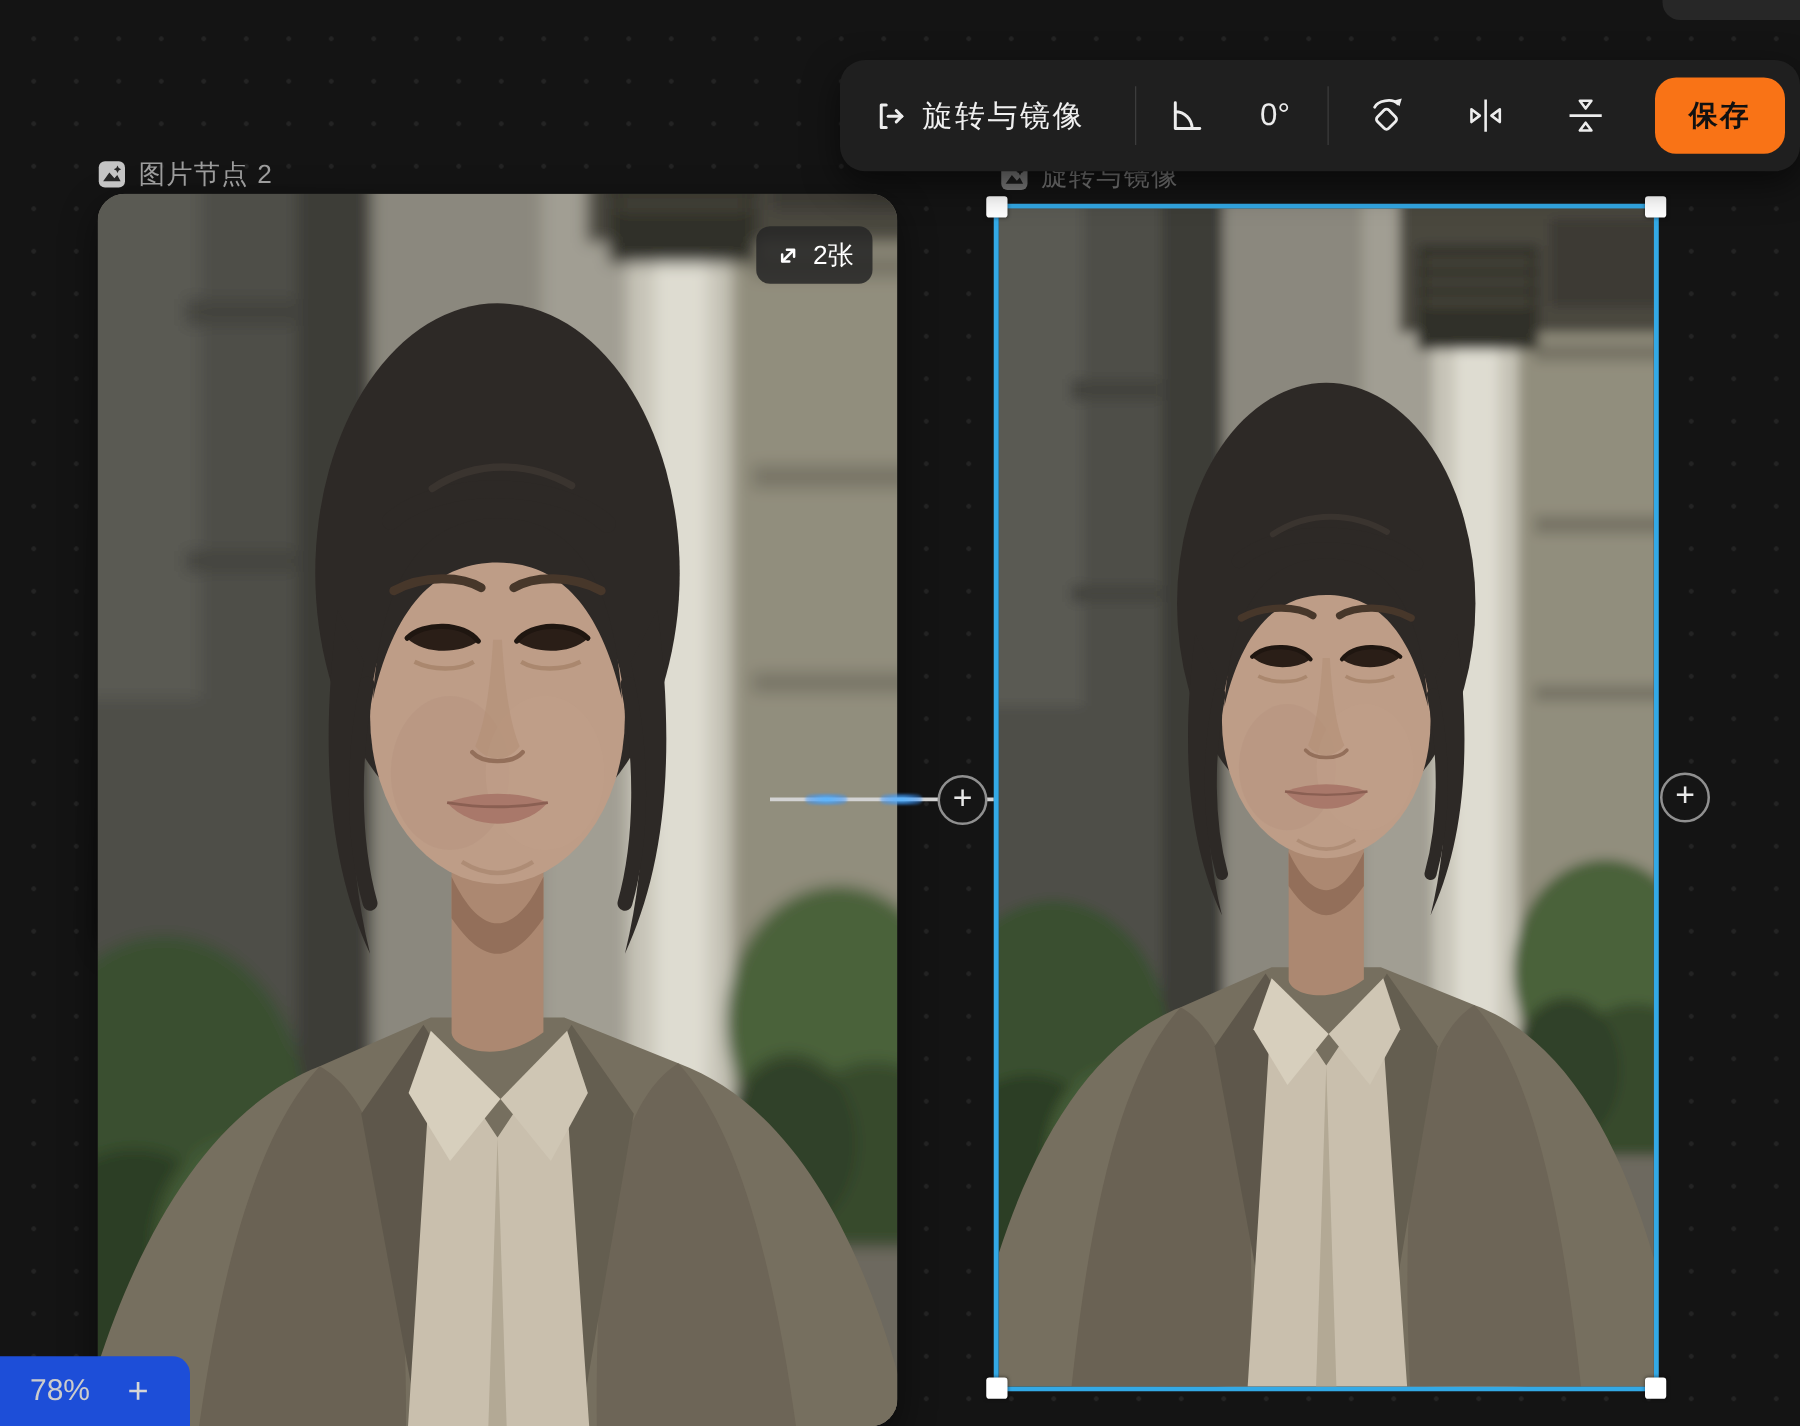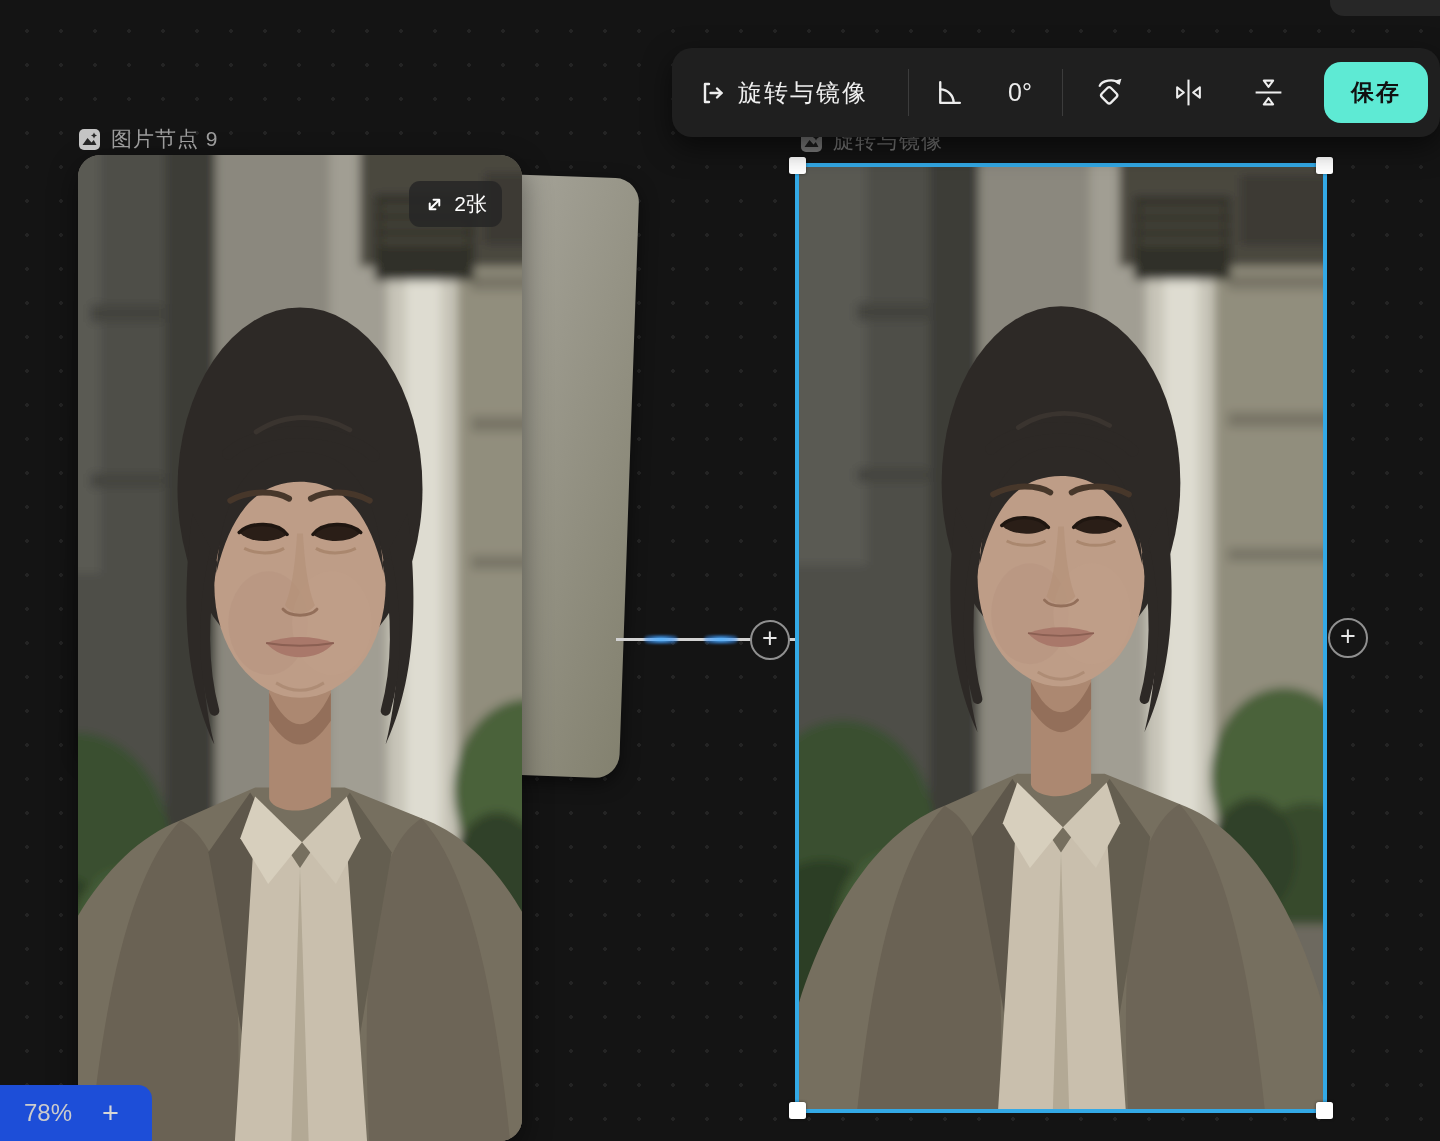--- a/index.html
+++ b/index.html
@@ -23,21 +23,21 @@
   .node-label.dim{color:#787878;}
   .node-label.dim .nicon{opacity:.6;}
   
   .stack-card{
     position:absolute;left:100px;top:160px;width:540px;height:600px;
     border-radius:24px;z-index:1;transform:rotate(2deg);transform-origin:0 0;
     background:linear-gradient(105deg,#e9e7e0 0%,#cfcdc3 30%,#a3a196 62%,#83816f 100%);
     box-shadow:0 6px 18px rgba(0,0,0,.5);
   }
   .photo-card{
-    position:absolute;left:78px;top:155px;width:444px;height:986px;
+    position:absolute;left:78px;top:155px;width:640px;height:986px;
     border-radius:22px;overflow:hidden;z-index:2;
     box-shadow:0 10px 30px rgba(0,0,0,.45);
   }
   .photo{width:100%;height:100%;display:block;}
   .badge{
     position:absolute;top:26px;right:20px;height:46px;padding:0 15px;
     background:rgba(38,38,38,.85);border-radius:11px;
     display:flex;align-items:center;gap:9px;color:#ffffff;font-size:21px;
   }
   
@@ -79,21 +79,21 @@
   .tb-title-icon{left:26px;}
   .tb-title{left:66px;color:#f0f0f0;font-size:24px;letter-spacing:2px;}
   .tb-div{position:absolute;top:21px;width:1px;height:47px;background:#3c3c3c;}
   .tb-div.v1{left:236px;} .tb-div.v2{left:390px;}
   .tb-angle-icon{left:260px;}
   .tb-angle-val{left:308px;width:80px;justify-content:center;color:#ececec;font-size:25px;}
   .tb-btn{cursor:pointer;}
   .tb-rotate{left:420px;} .tb-fliph{left:500px;} .tb-flipv{left:580px;}
   .save-btn{
     position:absolute;left:652px;top:14px;width:104px;height:61px;
-    background:#5eead4;border-radius:17px;border:none;
+    background:#f97316;border-radius:17px;border:none;
     display:flex;align-items:center;justify-content:center;
     color:#111111;font-size:23px;font-weight:700;letter-spacing:2px;cursor:pointer;
     font-family:"Liberation Sans","DejaVu Sans",sans-serif;
   }
   
   .corner-panel{
     position:absolute;left:1330px;top:0;width:110px;height:16px;
     background:#272727;border-radius:0 0 0 14px;z-index:6;
   }
   .zoom-bar{
@@ -190,21 +190,21 @@
 </svg>
 
 <div class="dot-grid"></div>
 
 <div class="corner-panel"></div>
 
 <div class="node-label" style="left:78px;top:125px;">
   <svg class="nicon">
       <use href="#image-node-glyph" xlink:href="#image-node-glyph"></use>
     </svg>
-  <span>图片节点 9</span>
+  <span>图片节点 2</span>
 </div>
 
 <div class="stack-card"></div>
 
 <div class="photo-card">
   <svg class="photo" viewBox="0 0 540 990" preserveAspectRatio="xMidYMid slice">
     <use href="#portrait" xlink:href="#portrait"></use>
   </svg>
   <div class="badge">
     <svg width="21" height="21" viewBox="0 0 22 22">

